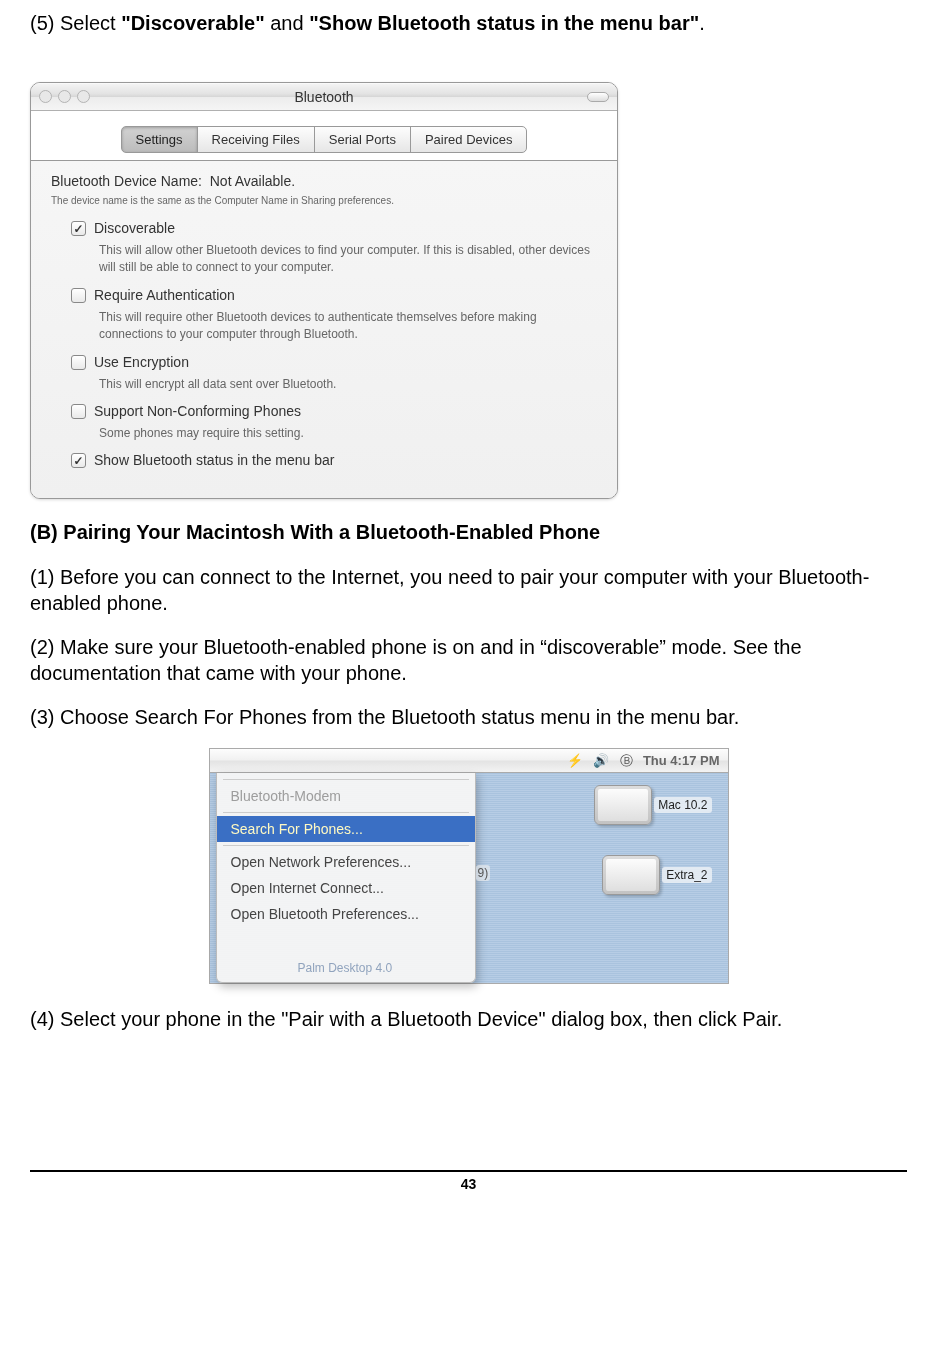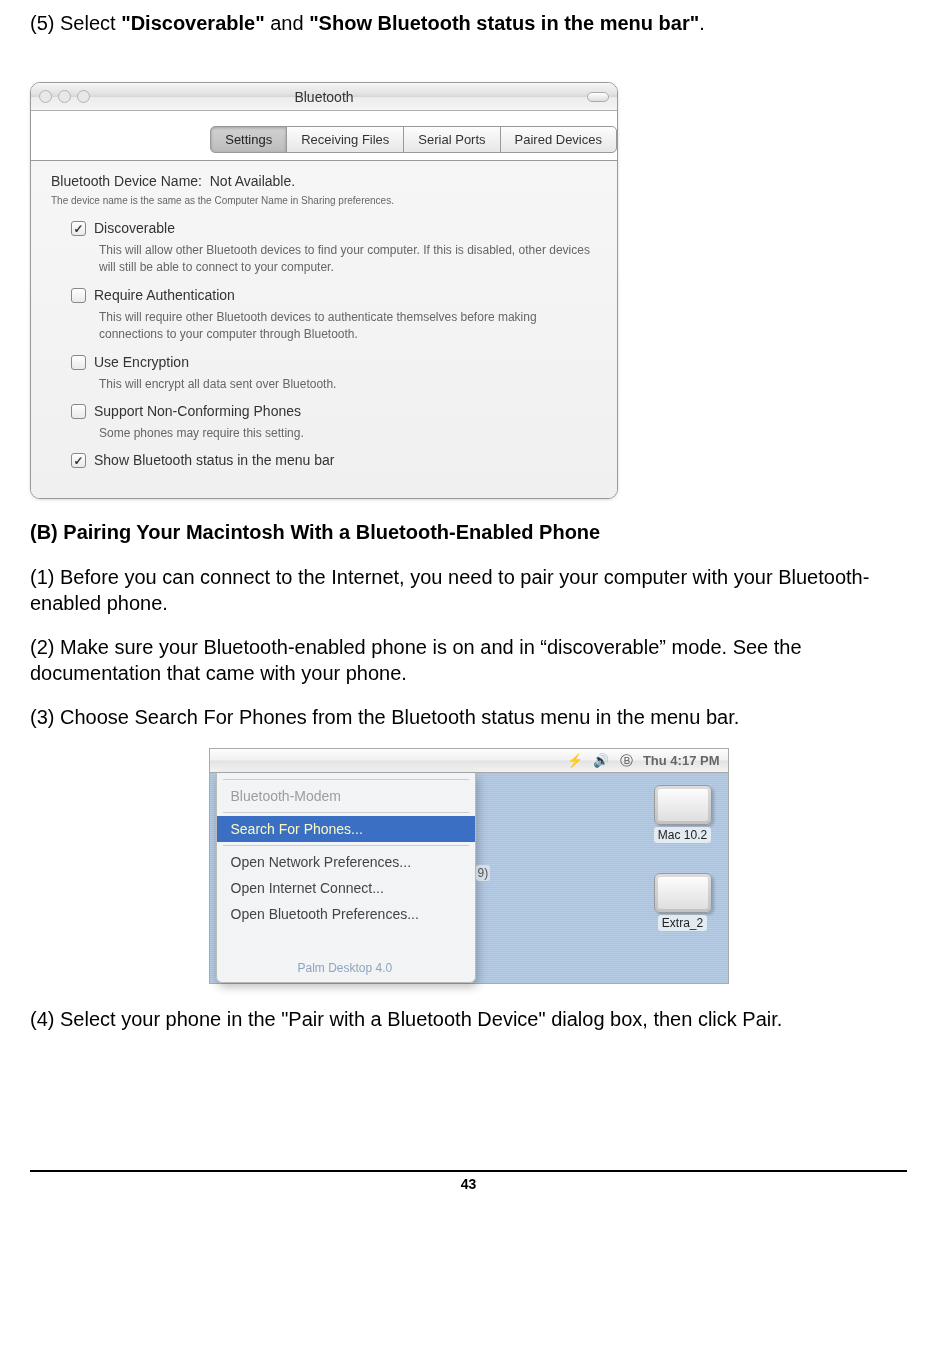--- a/index.html
+++ b/index.html
@@ -47,21 +47,21 @@
     .bt-pill {
       width: 22px; height: 10px; border-radius: 6px; border: 1px solid #aaa;
       background: linear-gradient(#fff,#ddd); margin-left: auto;
     }
     .bt-toolbar {
       height: 50px;
       background: #fff;
       border-bottom: 1px solid #999;
       display: flex;
       align-items: center;
-      justify-content: flex-end;
+      justify-content: center;
       gap: 0;
       padding-top: 8px;
     }
     .bt-tab {
       font-family: "Lucida Grande", Helvetica, sans-serif;
       font-size: 13px;
       padding: 5px 14px;
       background: linear-gradient(#fdfdfd,#e6e6e6);
       border: 1px solid #999;
       margin-left: -1px;
@@ -131,21 +131,21 @@
     .dd-sep { height: 1px; background: #ccc; margin: 3px 6px; }
     .dd-badge {
       position: absolute; left: 266px; top: 92px;
       font-size: 12px; color: #555; background: rgba(240,240,240,0.6);
       padding: 1px 2px; border-radius: 3px;
     }
     .desk-right {
       flex: 1; display: flex; flex-direction: column; align-items: flex-end;
       padding: 12px 16px 0 0; gap: 30px;
     }
-    .hdd { display: flex; flex-direction: column; align-items: center; gap: 2px; }
+    .hdd { display: flex; flex-direction: row; align-items: center; gap: 2px; }
     .hdd-icon {
       width: 58px; height: 40px; border-radius: 6px;
       background: linear-gradient(#fff,#dcdcdc);
       border: 1px solid #999;
       box-shadow: inset 0 0 0 3px rgba(120,120,120,0.25), 2px 2px 3px rgba(0,0,0,0.2);
     }
     .hdd-label {
       font-family: "Lucida Grande", Helvetica, sans-serif;
       font-size: 12px; color: #222;
       background: rgba(235,240,246,0.85); padding: 1px 4px; border-radius: 3px;

